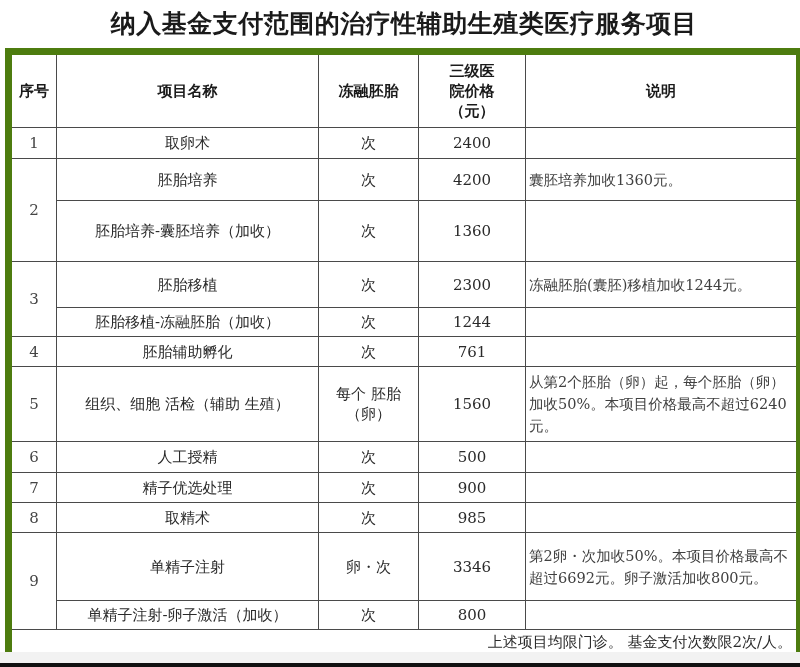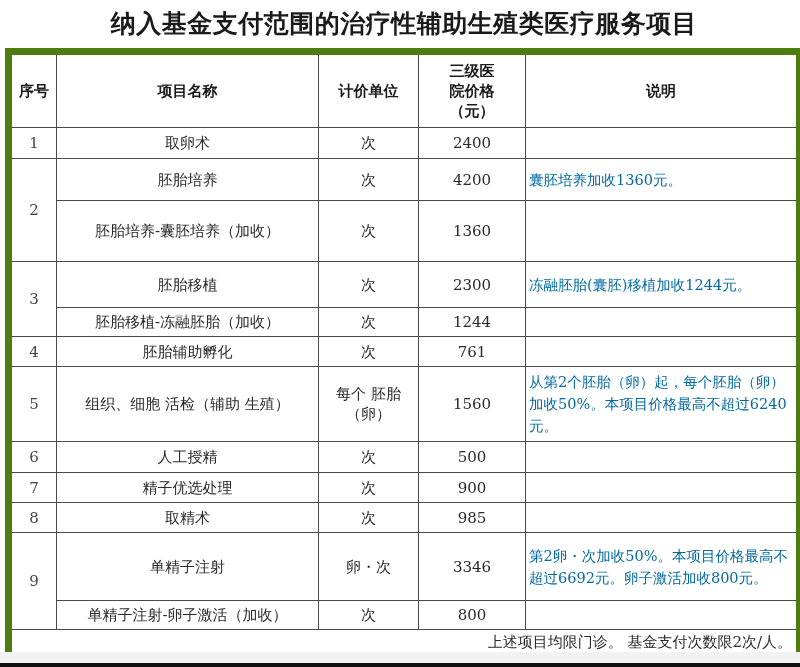--- a/index.html
+++ b/index.html
@@ -21,21 +21,21 @@
     border: 7px solid #4d7c0f;
   }
   td, th {
     border: 1.5px solid #4a4a4a; padding: 0 4px; text-align: center;
     vertical-align: middle; font-size: 15px; line-height: 20px;
   }
   th {
     font-family: "DejaVu Sans", "Liberation Sans", sans-serif;
     font-weight: bold; font-size: 15px; color: #1a1a1a; height: 72px;
   }
-  td.note { text-align: left; padding-left: 3px; font-size: 14.5px; line-height: 22px; color: #0369a1; }
+  td.note { text-align: left; padding-left: 3px; font-size: 14.5px; line-height: 22px; color: #404040; }
   td.seq { color: #444; }
   .footer-cell { text-align: right; padding-left: 3px; }
   .bottom-band {
     position: absolute; left: 0; top: 652px; width: 800px; height: 11px; background: #f2f2f2;
   }
   .bottom-line {
     position: absolute; left: 0; top: 663px; width: 800px; height: 4px; background: #111;
   }
 </style>
 </head>
@@ -48,21 +48,21 @@
     <col style="width:48px">
     <col style="width:262px">
     <col style="width:100px">
     <col style="width:107px">
     <col style="width:274px">
   </colgroup>
   <thead>
     <tr>
       <th>序号</th>
       <th>项目名称</th>
-      <th>计价单位</th>
+      <th>冻融胚胎</th>
       <th style="padding:0 28px;">
         <span>三级医院价格（元）</span>
       </th>
       <th>说明</th>
     </tr>
   </thead>
   <tbody>
 
     <tr style="height:31px">
       <td class="seq">1</td>

